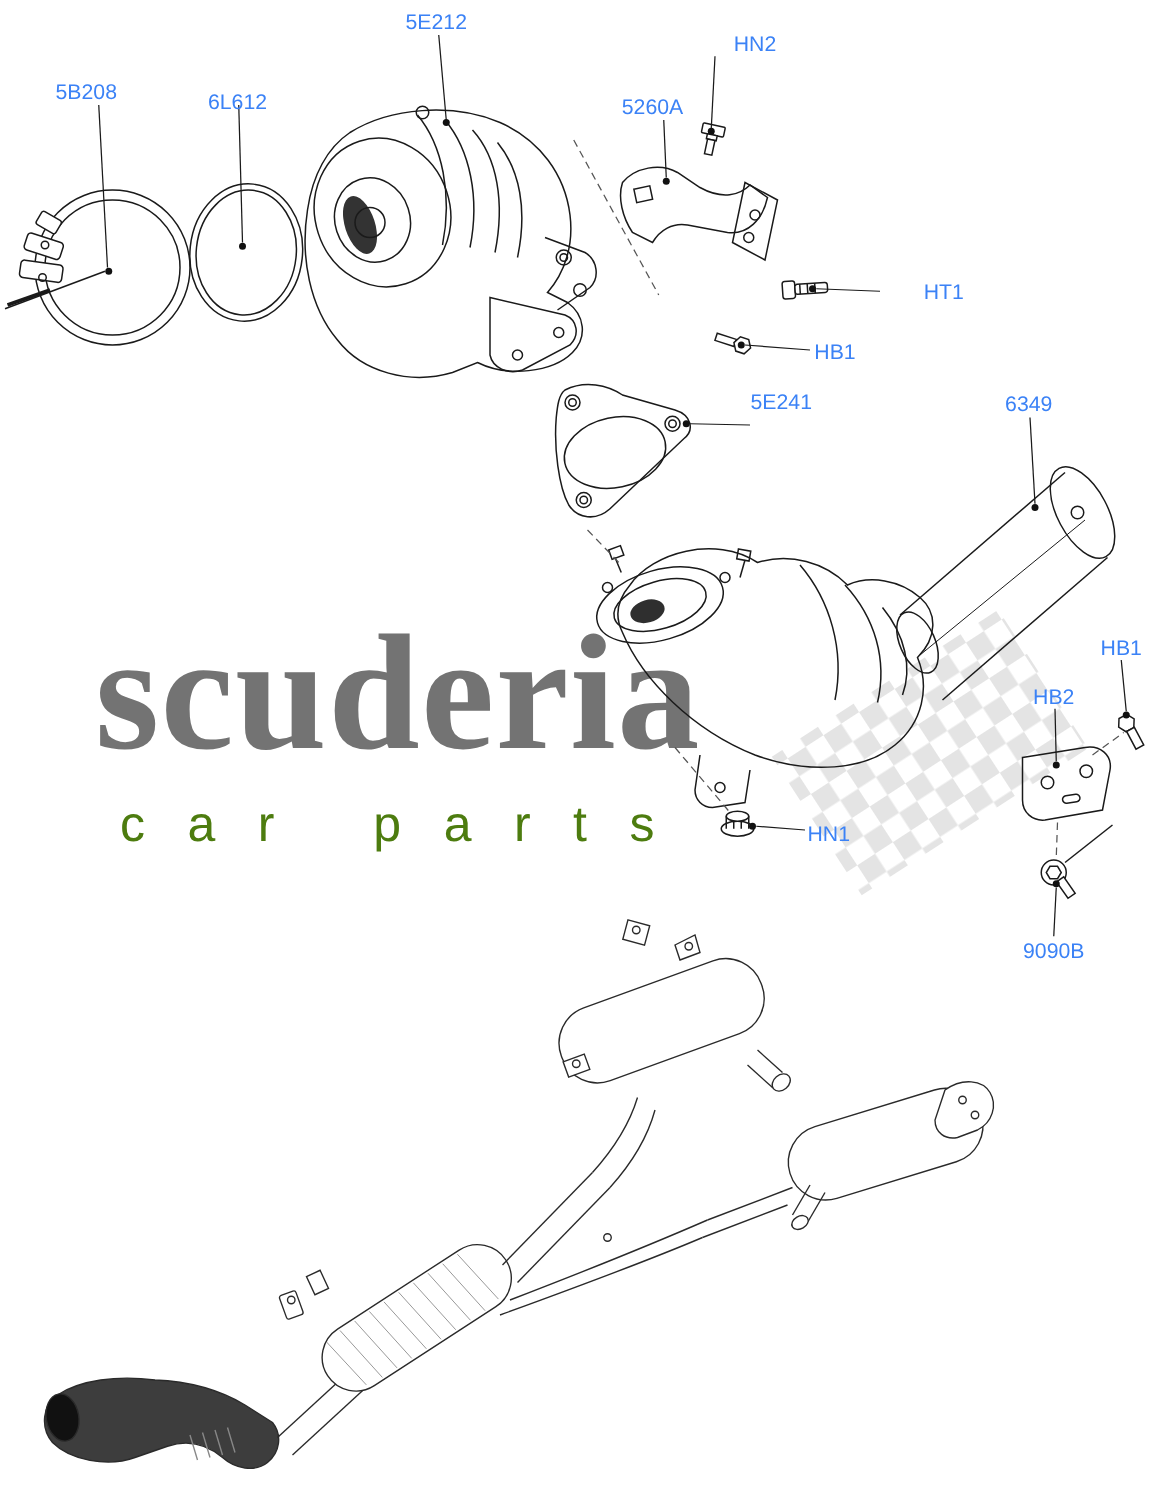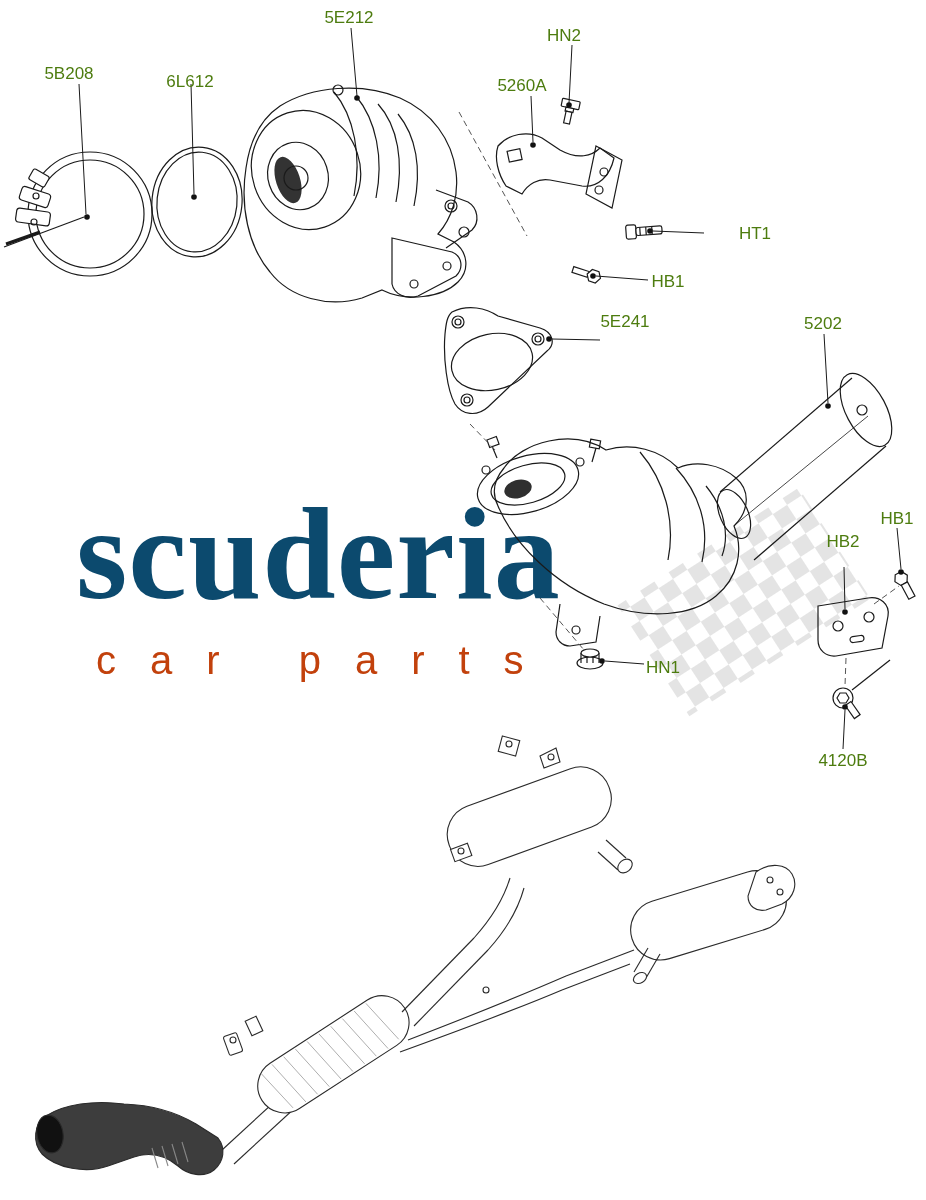--- a/index.html
+++ b/index.html
@@ -1,23 +1,23 @@
 <!DOCTYPE html>
 <html><head>
 <meta charset="utf-8">
 <style>
   html,body{margin:0;padding:0;background:#fff;}
   .stage{position:relative;width:926px;height:1200px;background:#ffffff;overflow:hidden;
          font-family:"Liberation Sans",sans-serif;}
   .art{position:absolute;left:0;top:0;}
-  .part-label{position:absolute;transform:translateX(-50%);font-size:17px;color:#4d7c0f;
+  .part-label{position:absolute;transform:translateX(-50%);font-size:17px;color:#3b82f6;
               white-space:nowrap;cursor:pointer;}
   .wm-title{position:absolute;left:76px;top:488px;font-family:"Liberation Serif",serif;
-            font-weight:700;font-size:132px;line-height:1;color:#0c4a6e;letter-spacing:1px;}
-  .wm-sub{position:absolute;left:96px;top:640px;font-size:40px;line-height:1;color:#c2410c;
+            font-weight:700;font-size:132px;line-height:1;color:#737373;letter-spacing:1px;}
+  .wm-sub{position:absolute;left:96px;top:640px;font-size:40px;line-height:1;color:#4d7c0f;
           letter-spacing:34px;font-weight:400;}
   svg *{vector-effect:non-scaling-stroke;}
 </style>
 </head>
 <body>
 
 <div class="stage">
 
   <div class="wm-title">scuderia</div>
   <div class="wm-sub">car parts</div>
@@ -248,26 +248,26 @@
       <line x1="844" y1="567" x2="845" y2="609"></line>
         <circle cx="845" cy="612" r="2.8" fill="#111" stroke="none"></circle>
       <line x1="644" y1="664" x2="605" y2="661"></line>
         <circle cx="602" cy="661" r="2.8" fill="#111" stroke="none"></circle>
       <line x1="843" y1="749" x2="845" y2="710"></line>
         <circle cx="845" cy="707" r="2.8" fill="#111" stroke="none"></circle>
     </g>
   </svg>
 
   <div class="part-label" style="left:349px;top:8px">5E212</div>
-  <div class="part-label" style="left:564px;top:26px">HN2</div>
+  <div class="part-label" style="left:604px;top:26px">HN2</div>
   <div class="part-label" style="left:69px;top:64px">5B208</div>
   <div class="part-label" style="left:190px;top:72px">6L612</div>
   <div class="part-label" style="left:522px;top:76px">5260A</div>
   <div class="part-label" style="left:755px;top:224px">HT1</div>
   <div class="part-label" style="left:668px;top:272px">HB1</div>
   <div class="part-label" style="left:625px;top:312px">5E241</div>
-  <div class="part-label" style="left:823px;top:314px">5202</div>
+  <div class="part-label" style="left:823px;top:314px">6349</div>
   <div class="part-label" style="left:897px;top:509px">HB1</div>
-  <div class="part-label" style="left:843px;top:532px">HB2</div>
+  <div class="part-label" style="left:843px;top:548px">HB2</div>
   <div class="part-label" style="left:663px;top:658px">HN1</div>
-  <div class="part-label" style="left:843px;top:751px">4120B</div>
+  <div class="part-label" style="left:843px;top:751px">9090B</div>
 
 </div>
 
 </body></html>

